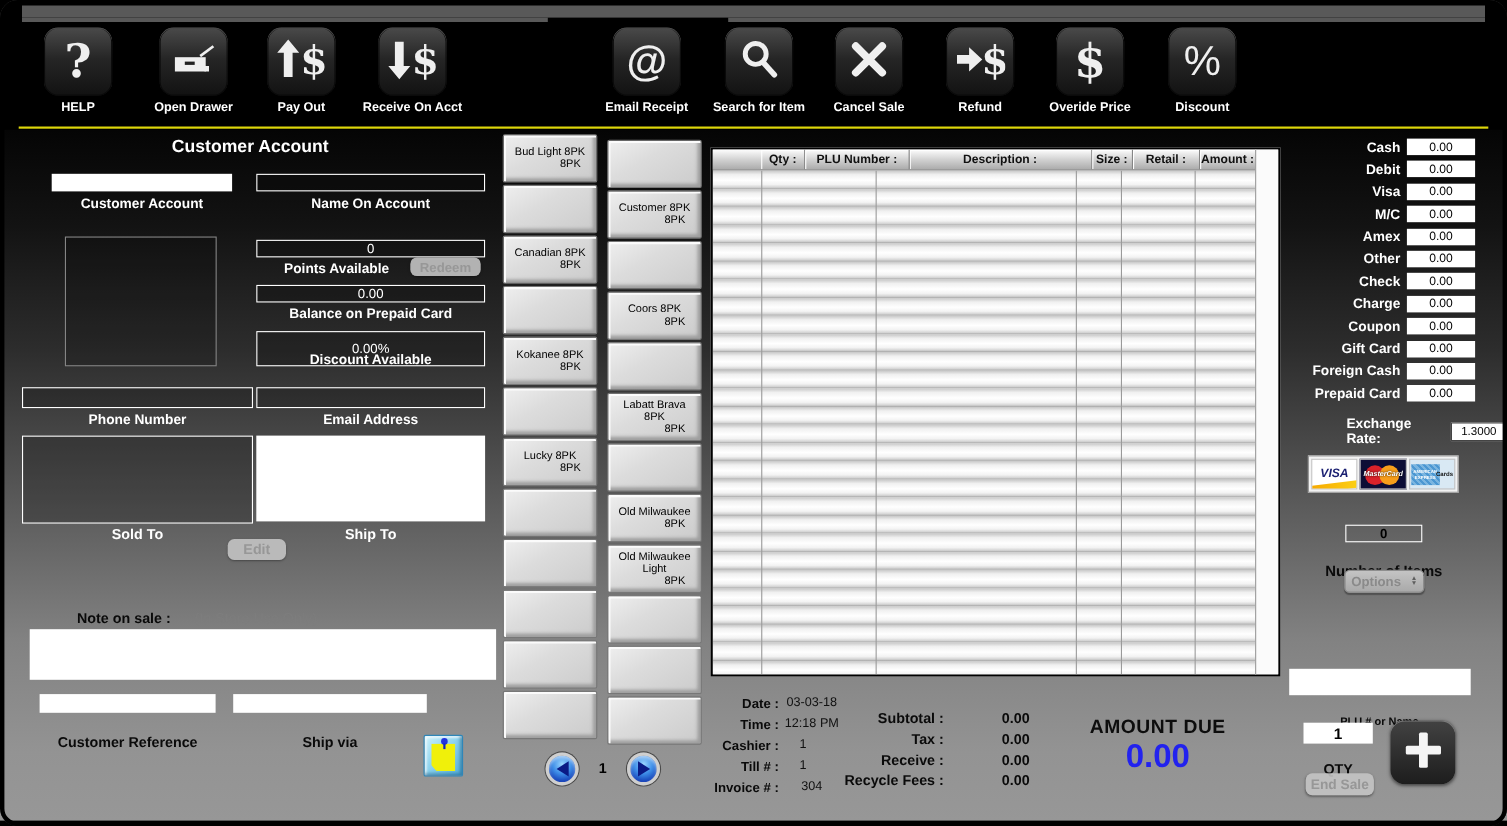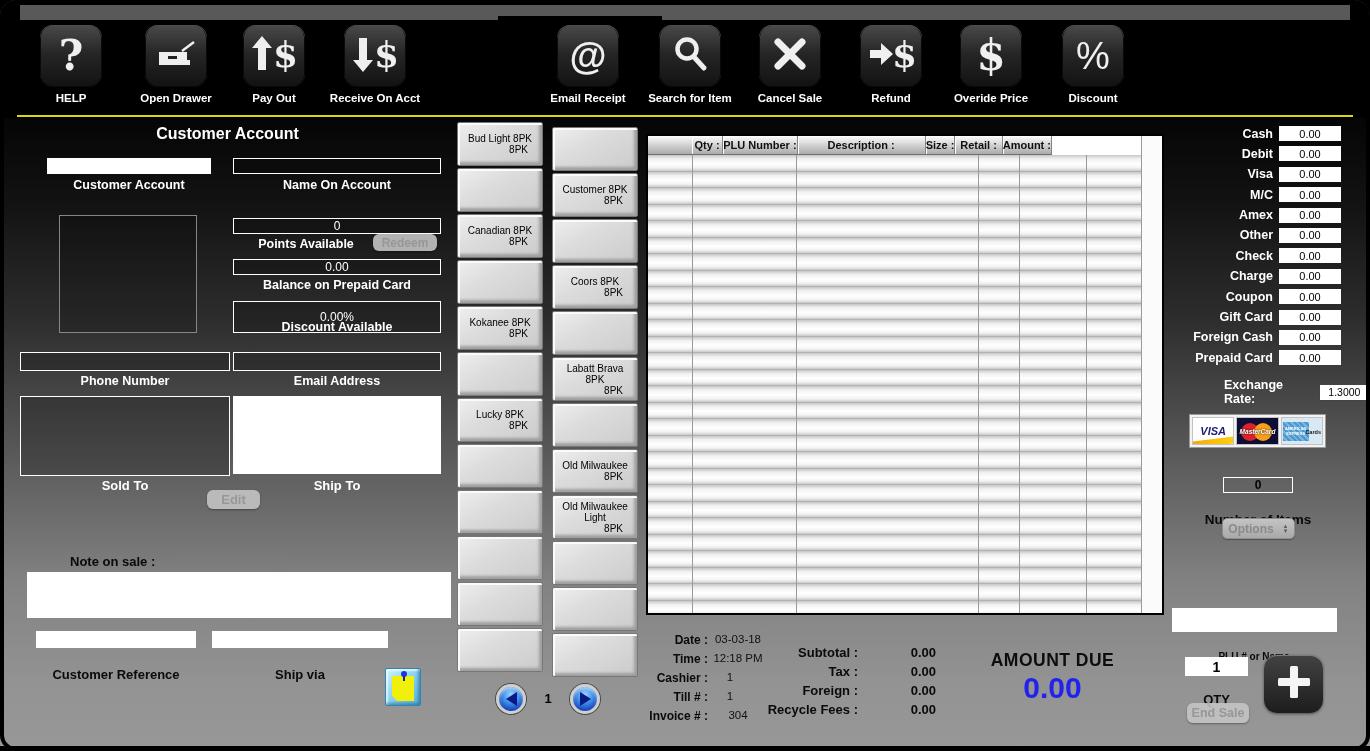--- a/index.html
+++ b/index.html
@@ -73,21 +73,21 @@
   .nav-btn{position:absolute;width:30px;height:30px;border-radius:50%;box-sizing:border-box;cursor:pointer;
         background:radial-gradient(circle at 50% 32%,#9ad6ff 0%,#3e8ee8 42%,#0a2cab 88%);
         border:3px solid #cfcfcf;box-shadow:0 0 0 1px #4a4a4a, inset 0 2px 3px rgba(255,255,255,.55);
         display:flex;align-items:center;justify-content:center;}
   .tri-left{width:0;height:0;border-top:7px solid transparent;border-bottom:7px solid transparent;border-right:11px solid #0a1a85;}
   .tri-right{width:0;height:0;border-top:7px solid transparent;border-bottom:7px solid transparent;border-left:11px solid #0a1a85;}
   .page-num{position:absolute;left:538px;top:573px;width:20px;text-align:center;color:#000;font-weight:bold;font-size:13px;}
 
   
   .sale-table{position:absolute;left:646px;top:16px;width:518px;height:481px;border:2px solid #000;background:#fff;box-sizing:border-box;}
-  .sale-header{position:absolute;left:0;top:0;height:19px;width:404px;display:flex;
+  .sale-header{position:absolute;left:0;top:0;height:19px;width:494px;display:flex;
         background:linear-gradient(180deg,#fdfdfd 0%,#cecece 55%,#ababab 100%);border-bottom:1px solid #6f6f6f;box-sizing:border-box;padding-left:44px;}
   .hc{border-right:1px solid #858585;box-shadow:inset 1px 1px 0 #fff;font-size:11px;font-weight:bold;color:#111;
         display:flex;align-items:center;justify-content:center;box-sizing:border-box;white-space:nowrap;}
   .c0{width:44px;} .c1{width:104px;} .c2{width:182px;} .c3{width:41px;} .c4{width:67px;} .c5{width:56px;}
   .sale-body{position:absolute;left:0;top:19px;bottom:0;width:494px;overflow:hidden;}
   .trow{height:16.5px;background:linear-gradient(180deg,#c7c7c7 0%,#f0f0f0 22%,#ffffff 52%,#f3f3f3 75%,#d4d4d4 90%,#a3a3a3 100%);}
   .vline{position:absolute;top:0;bottom:0;width:1px;background:#9a9a9a;}
   .scroll-strip{position:absolute;right:0;top:0;bottom:0;width:20px;background:#fbfbfb;border-left:1px solid #9a9a9a;}
 
   
@@ -417,21 +417,21 @@
     <div class="info-value" style="left:708px;top:553px;width:44px">1</div>
     <div class="info-label" style="left:638px;top:572px;width:70px">Till # :</div>
     <div class="info-value" style="left:708px;top:572px;width:44px">1</div>
     <div class="info-label" style="left:628px;top:591px;width:80px">Invoice # :</div>
     <div class="info-value" style="left:708px;top:591px;width:60px">304</div>
 
     <div class="tot-label" style="left:740px;top:527px;width:118px">Subtotal :</div>
     <div class="tot-value" style="left:860px;top:527px;width:76px">0.00</div>
     <div class="tot-label" style="left:740px;top:546px;width:118px">Tax :</div>
     <div class="tot-value" style="left:860px;top:546px;width:76px">0.00</div>
-    <div class="tot-label" style="left:740px;top:565px;width:118px">Foreign :</div>
+    <div class="tot-label" style="left:740px;top:565px;width:118px">Receive :</div>
     <div class="tot-value" style="left:860px;top:565px;width:76px">0.00</div>
     <div class="tot-label" style="left:740px;top:584px;width:118px">Recycle Fees :</div>
     <div class="tot-value" style="left:860px;top:584px;width:76px">0.00</div>
 
     <div class="amount-due-label">AMOUNT DUE</div>
     <div class="amount-due-value" id="amount-due-value" style="color: rgb(34, 34, 238);">0.00</div>
 
     <div class="pay-rows" id="payment-rows">
         <div class="pay-row">
           <span class="pay-label">Cash</span>

